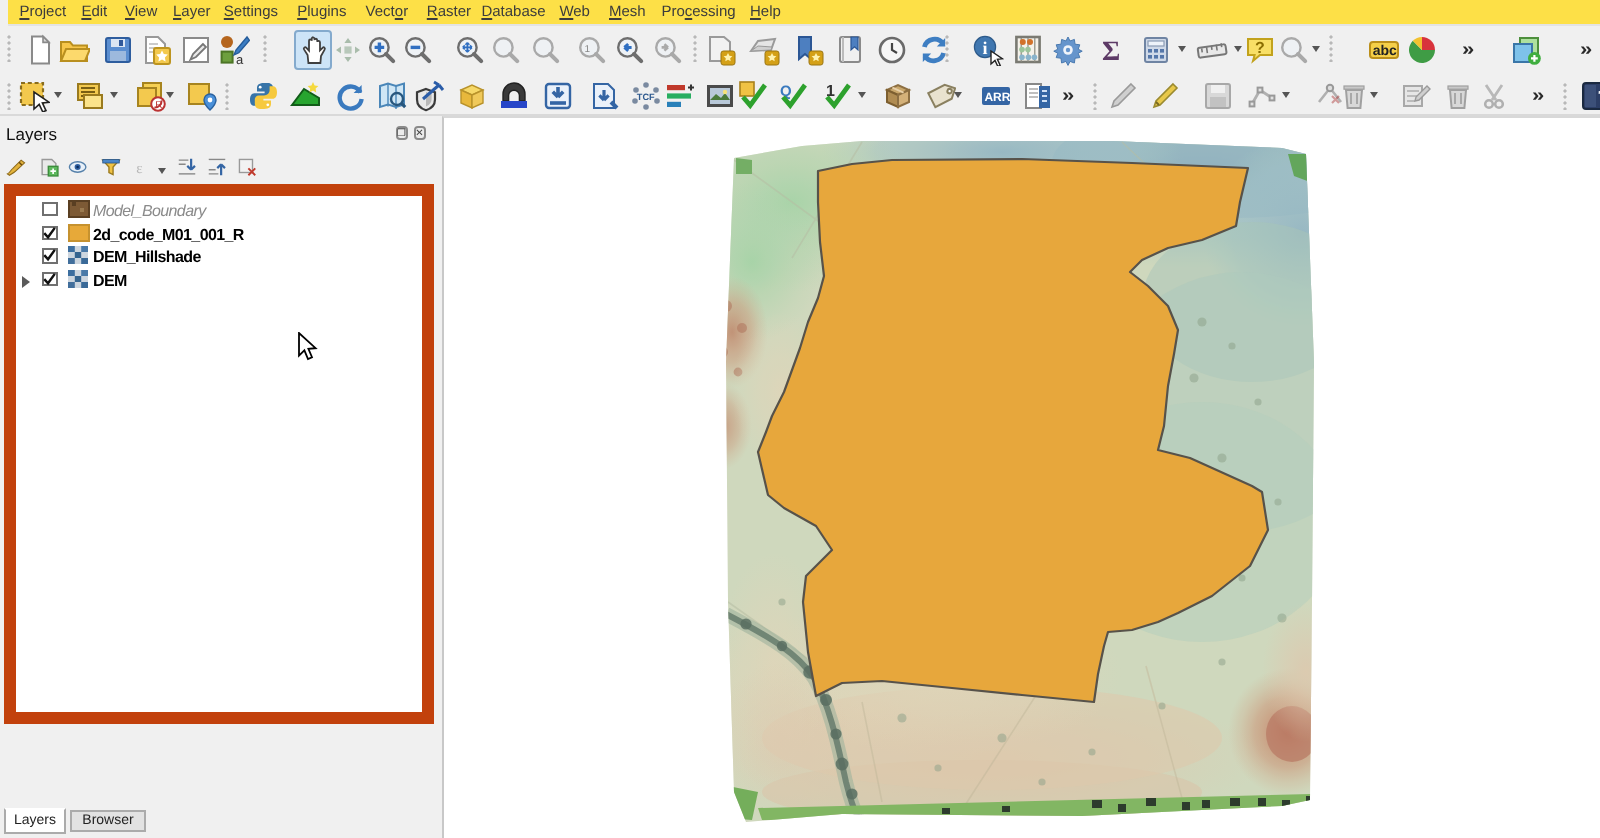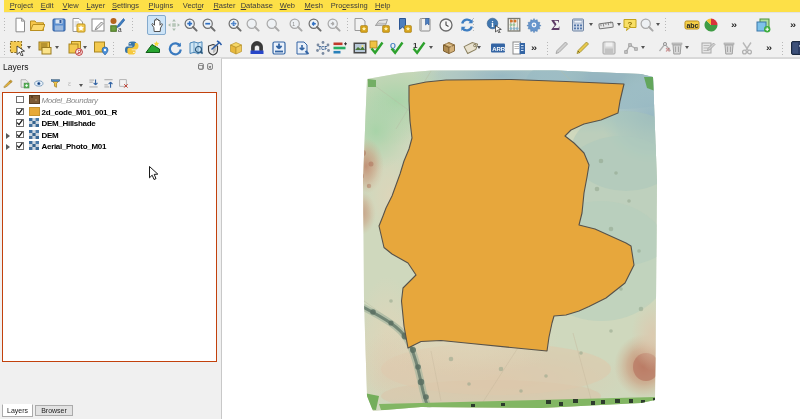--- a/index.html
+++ b/index.html
@@ -7,21 +7,21 @@
 #menubar{position:absolute;left:4px;top:0;width:800px;height:13px;background:#fde047;border-bottom:1px solid #e3e3e3}
 .mi{position:absolute;top:0.5px;font-size:7.5px;color:#3c3c3c;letter-spacing:0px;white-space:pre}
 .mi u{text-decoration:underline}
 .grip{position:absolute;width:3px;background-image:radial-gradient(circle,#b8b8b8 35%,transparent 40%);background-size:3px 3px}
 .ico{position:absolute;width:18px;height:18px;display:flex;align-items:center;justify-content:center}
 .dd{position:absolute;width:0;height:0;border-left:2.5px solid transparent;border-right:2.5px solid transparent;border-top:3.5px solid #555}
 .chev{position:absolute;font-size:11px;color:#2a2a2a;font-weight:bold;transform:scale(1,0.85)}
 #panel{position:absolute;left:0;top:58px;width:219px;height:361px;background:#f0f0f0}
 #ptitle{position:absolute;left:3px;top:3.5px;font-size:8.5px;color:#111}
 .pbtn{position:absolute;width:6.5px;height:7px;background:#ececec;border:1px solid #8a8a8a;border-radius:2px;font-size:5px;color:#444;text-align:center;line-height:6px}
-#tree{position:absolute;left:2px;top:34px;width:215px;height:270px;background:#fff;border:1px solid #c2410c}
+#tree{position:absolute;left:2px;top:34px;width:215px;height:270px;background:#fff;border:6px solid #c2410c}
 .trow{position:absolute;left:0;width:213px;height:11px}
 .cb{position:absolute;left:13px;top:0.5px;width:7.5px;height:7.5px;background:#fff;border:1px solid #707070}
 .cb svg{display:block;margin:-1px 0 0 -0.8px}
 .lname{position:absolute;left:38.5px;top:0.5px;font-size:8px;letter-spacing:-0.3px;font-weight:700;color:#000;white-space:pre}
 #tabs{position:absolute;left:0;top:403px;width:219px;height:16px;background:#f0f0f0}
 .tab{position:absolute;font-size:7.5px;color:#222;text-align:center;border:1px solid #ababab}
 #map{position:absolute;left:221px;top:58px;width:579px;height:361px;background:#fff;border-top:1px solid #d8d8d8;border-left:1px solid #c8c8c8}
 </style></head><body>
 
 <div id="menubar">
@@ -639,39 +639,20 @@
             <rect x="0" y="0" width="10" height="9" fill="#cdd6df"></rect>
             <rect x="0" y="0" width="3.4" height="3" fill="#3c6e9f"></rect>
             <rect x="6.6" y="0" width="3.4" height="3" fill="#4a7aa8"></rect>
             <rect x="3.4" y="3" width="3.2" height="3" fill="#35648f"></rect>
             <rect x="0" y="6" width="3.4" height="3" fill="#426f9c"></rect>
             <rect x="6.6" y="6" width="3.4" height="3" fill="#3a6a98"></rect>
           </g>
         </svg>
 <span class="lname">DEM</span>
 </div>
-<div class="trow" style="top:48.5px">
-<div style="position:absolute;left:2.5px;top:2.5px;width:0;height:0;border-top:3px solid transparent;border-bottom:3px solid transparent;border-left:4px solid #5a5a5a"></div>
-<div class="cb">
-          <svg width="8" height="8" viewBox="0 0 8.5 8.5">
-            <path d="M1.2 3.8 L3.2 6 L6.8 1" stroke="#111" stroke-width="1.3" fill="none"></path>
-          </svg>
-        </div>
-<svg style="position:absolute;left:26px;top:-0.5px" width="10" height="9" viewBox="0 0 10 9">
-          <g>
-            <rect x="0" y="0" width="10" height="9" fill="#cdd6df"></rect>
-            <rect x="0" y="0" width="3.4" height="3" fill="#3c6e9f"></rect>
-            <rect x="6.6" y="0" width="3.4" height="3" fill="#4a7aa8"></rect>
-            <rect x="3.4" y="3" width="3.2" height="3" fill="#35648f"></rect>
-            <rect x="0" y="6" width="3.4" height="3" fill="#426f9c"></rect>
-            <rect x="6.6" y="6" width="3.4" height="3" fill="#3a6a98"></rect>
-          </g>
-        </svg>
-<span class="lname">Aerial_Photo_M01</span>
-</div>
 </div>
 </div>
 
 <svg class="abs" style="left:148px;top:166px;z-index:50" width="12" height="16" viewBox="0 0 12 16">
 <path d="M1.5 0.5 L1.5 11.8 L4.2 9.2 L6 13.5 L8 12.6 L6.2 8.4 L9.8 8.1 Z" fill="#fff" stroke="#000" stroke-width="0.9"></path>
   </svg>
 <div id="tabs">
 <div class="tab" style="left:2px;top:1px;width:31px;height:12.5px;background:#fff;border-top:1px solid #fff;line-height:11px;font-size:7px">Layers</div>
 <div class="tab" style="left:35px;top:2px;width:38px;height:11px;background:#e2e2e2;line-height:10px;font-size:7px">Browser</div>
 </div>

